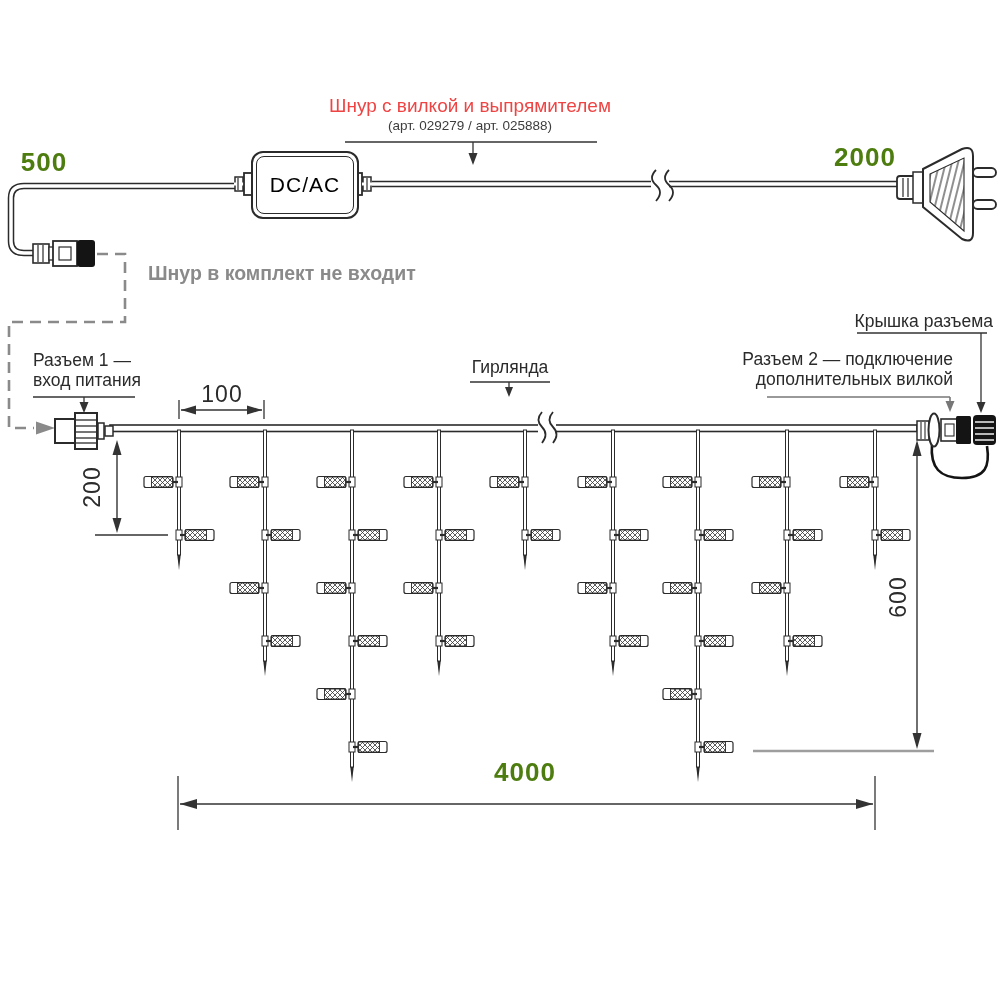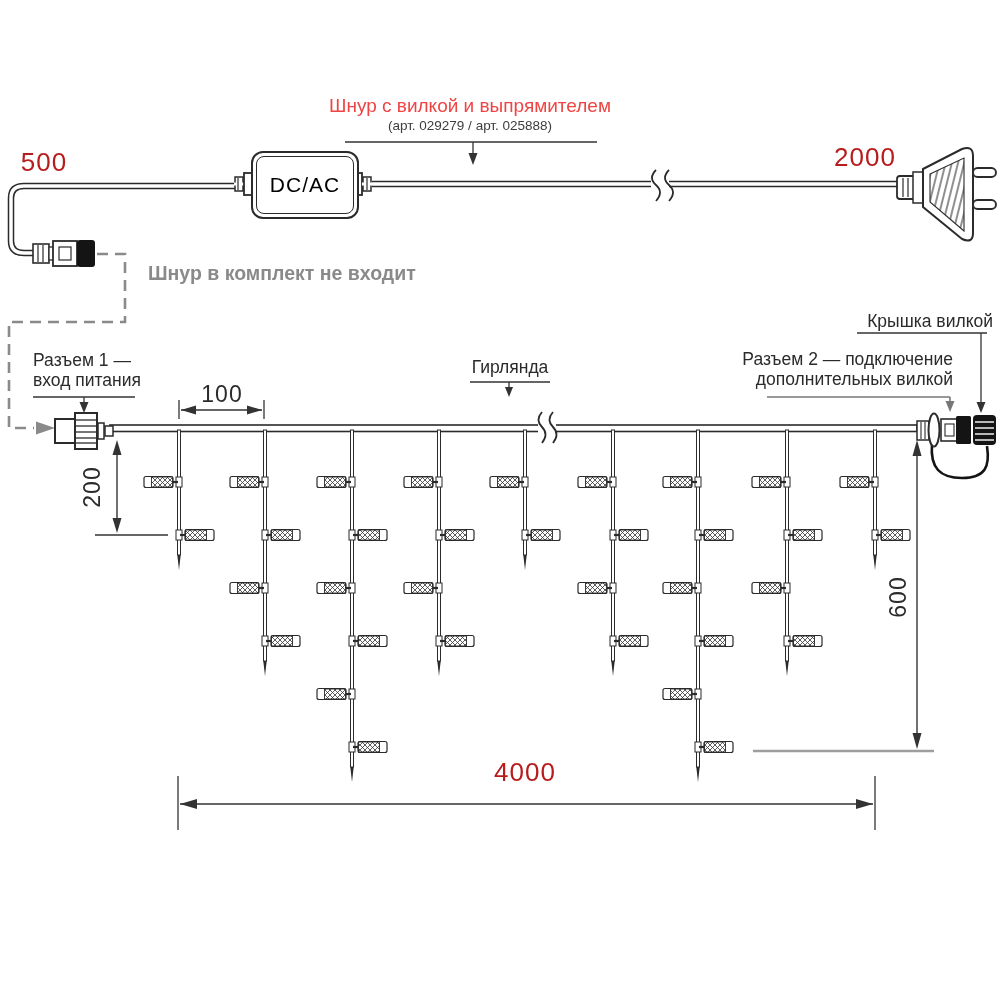--- a/index.html
+++ b/index.html
@@ -1,20 +1,20 @@
 <!DOCTYPE html>
 <html><head>
 <meta charset="utf-8">
 <style>
   html,body{margin:0;padding:0;background:#fff;}
   #canvas{position:relative;width:1000px;height:1000px;background:#fff;overflow:hidden;
           font-family:"Liberation Sans",sans-serif;color:#2b2b2b;}
   #linework{position:absolute;left:0;top:0;width:1000px;height:1000px;}
   .lbl{position:absolute;white-space:pre;}
-  .dim{font-size:26px;letter-spacing:1px;color:#b91c1c;font-weight:400;}
+  .dim{font-size:26px;letter-spacing:1px;color:#4d7c0f;font-weight:700;}
   .dim-sm{font-size:23px;letter-spacing:1px;}
   .ctr{text-align:center;}
   .rgt{text-align:right;}
   .rot{display:flex;align-items:center;justify-content:center;transform:rotate(-90deg);}
   .ann{font-size:17.5px;line-height:20.5px;color:#2b2b2b;}
   .note{font-size:19.5px;line-height:23.5px;font-weight:700;color:#8a8a8a;}
   .title1{font-size:19px;color:#ef4444;}
   .title2{font-size:13.5px;color:#3d3d3d;}
   #dcac-box{position:absolute;left:251px;top:151px;width:104px;height:64px;
             border:2.2px solid #2b2b2b;border-radius:12px;background:#fff;}
@@ -351,21 +351,21 @@
     <div id="dcac-inner">DC/AC</div>
   </div>
 
   <div class="lbl note" style="left:148px;top:262px;">Шнур в комплект не входит</div>
 
   <div class="lbl ann" style="left:33px;top:350px;">Разъем 1 —</div>
   <div class="lbl ann" style="left:33px;top:370px;">вход питания</div>
 
   <div class="lbl ann ctr" style="left:430px;top:357px;width:160px;">Гирлянда</div>
 
-  <div class="lbl ann rgt" style="left:833px;top:311px;width:160px;">Крышка вилкой</div>
+  <div class="lbl ann rgt" style="left:833px;top:311px;width:160px;">Крышка разъема</div>
 
   <div class="lbl ann rgt" style="left:703px;top:349px;width:250px;text-align:right;">Разъем 2 — подключение</div>
   <div class="lbl ann rgt" style="left:703px;top:369px;width:250px;">дополнительных вилкой</div>
 
   <div class="lbl dim-sm ctr" style="left:182px;top:381px;width:80px;">100</div>
 
   <div class="lbl dim-sm rot" style="left:62px;top:456px;width:60px;height:62px;">200</div>
 
   <div class="lbl dim-sm rot" style="left:868px;top:565px;width:60px;height:64px;">600</div>
 

